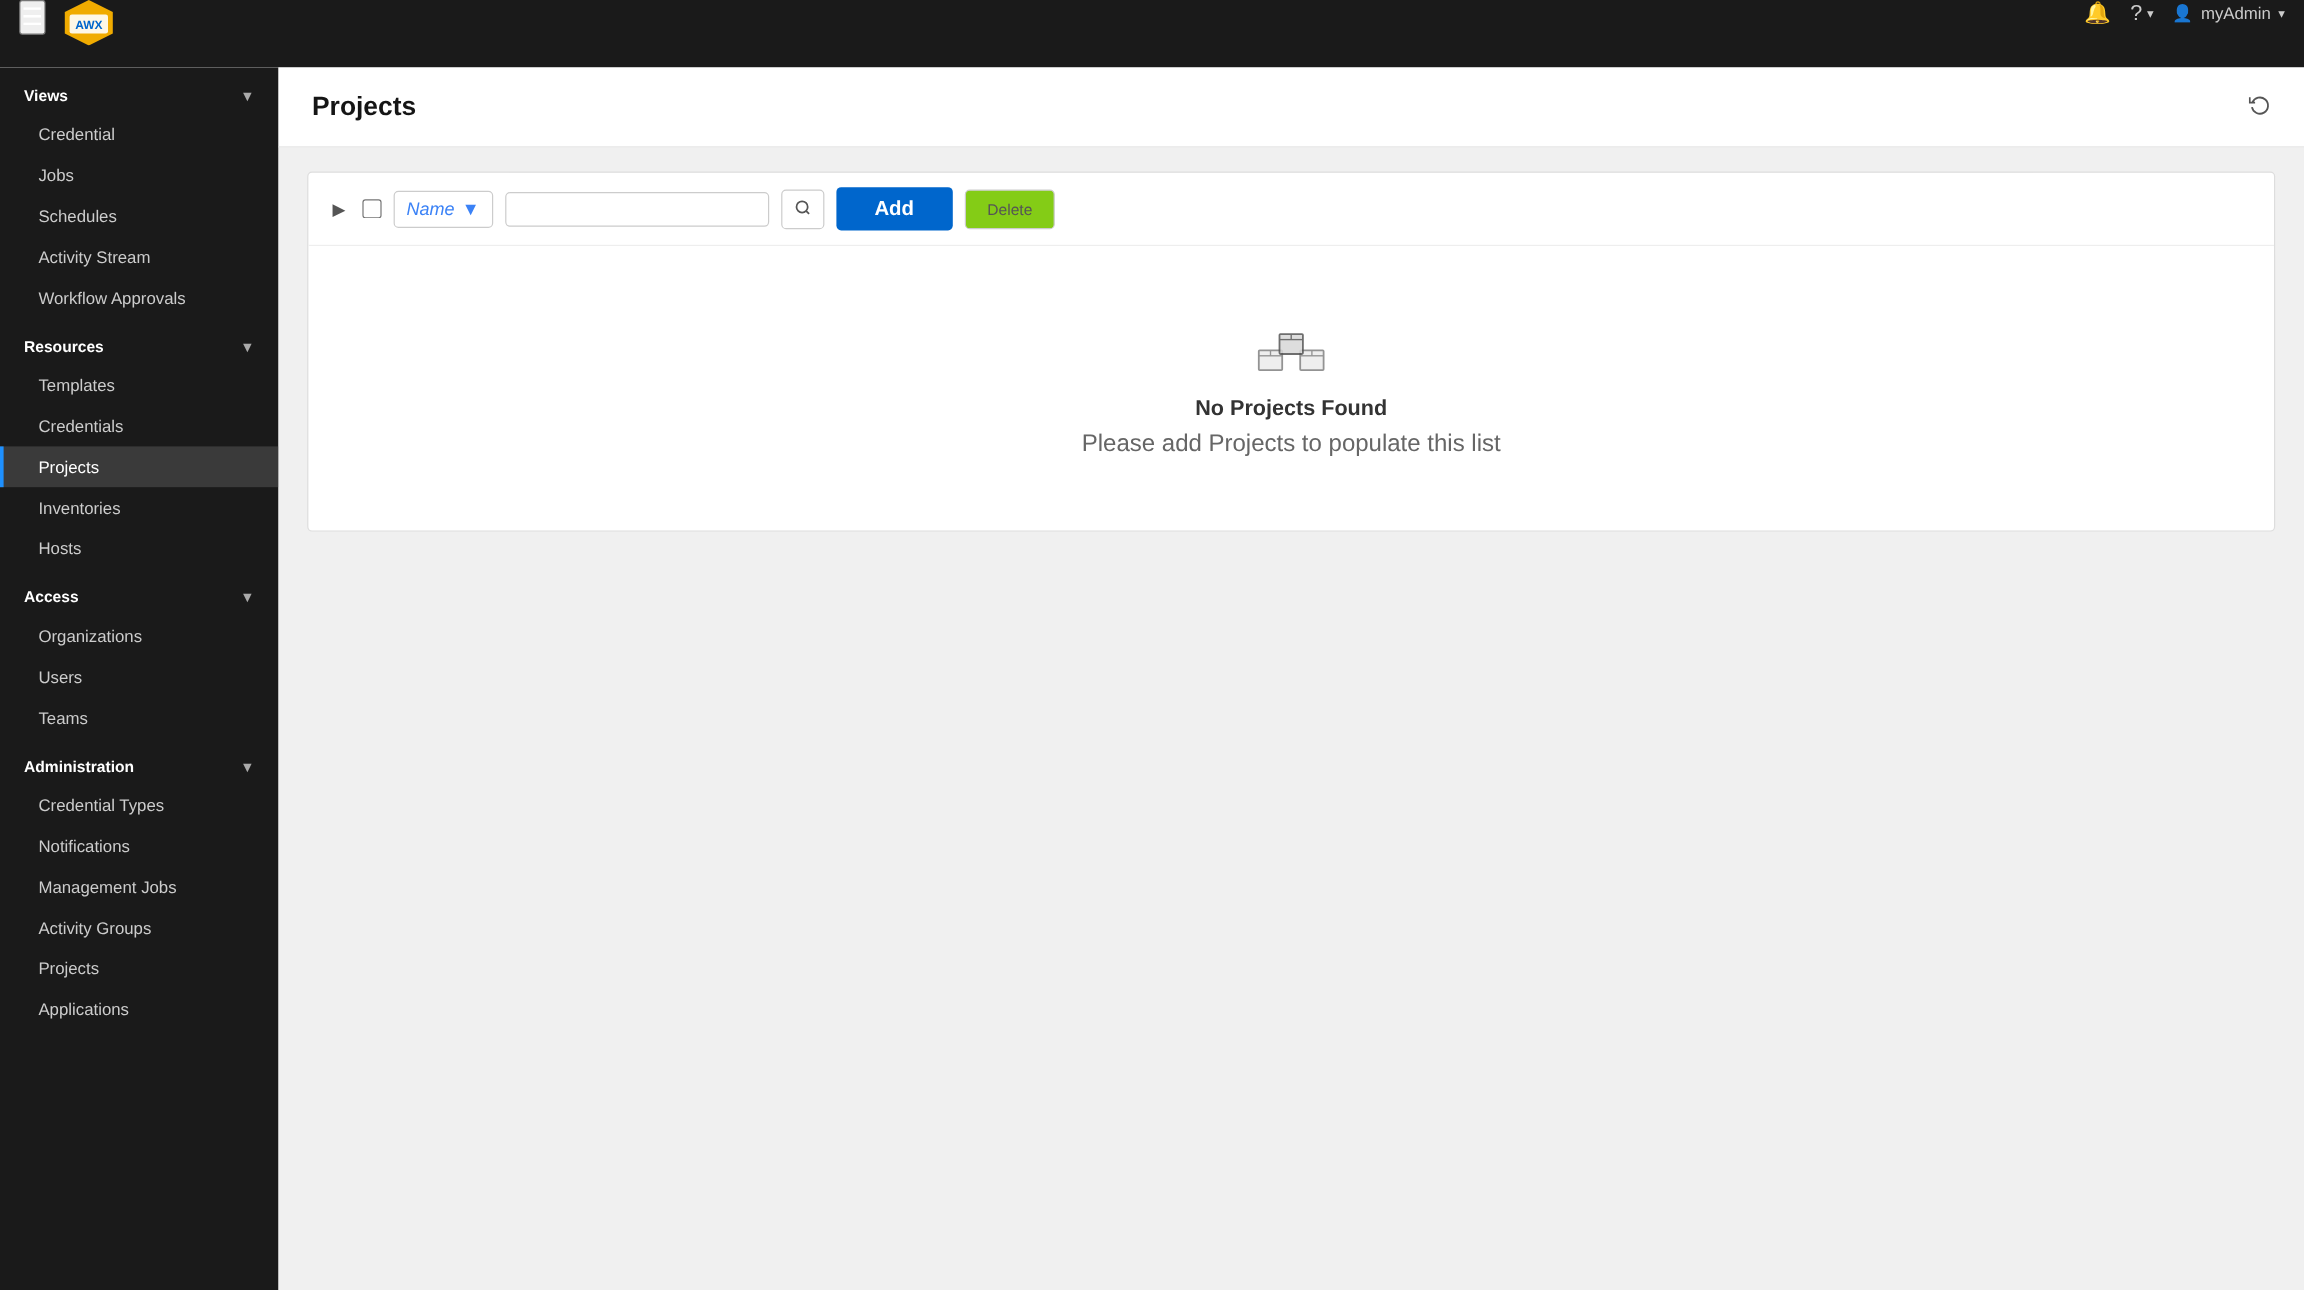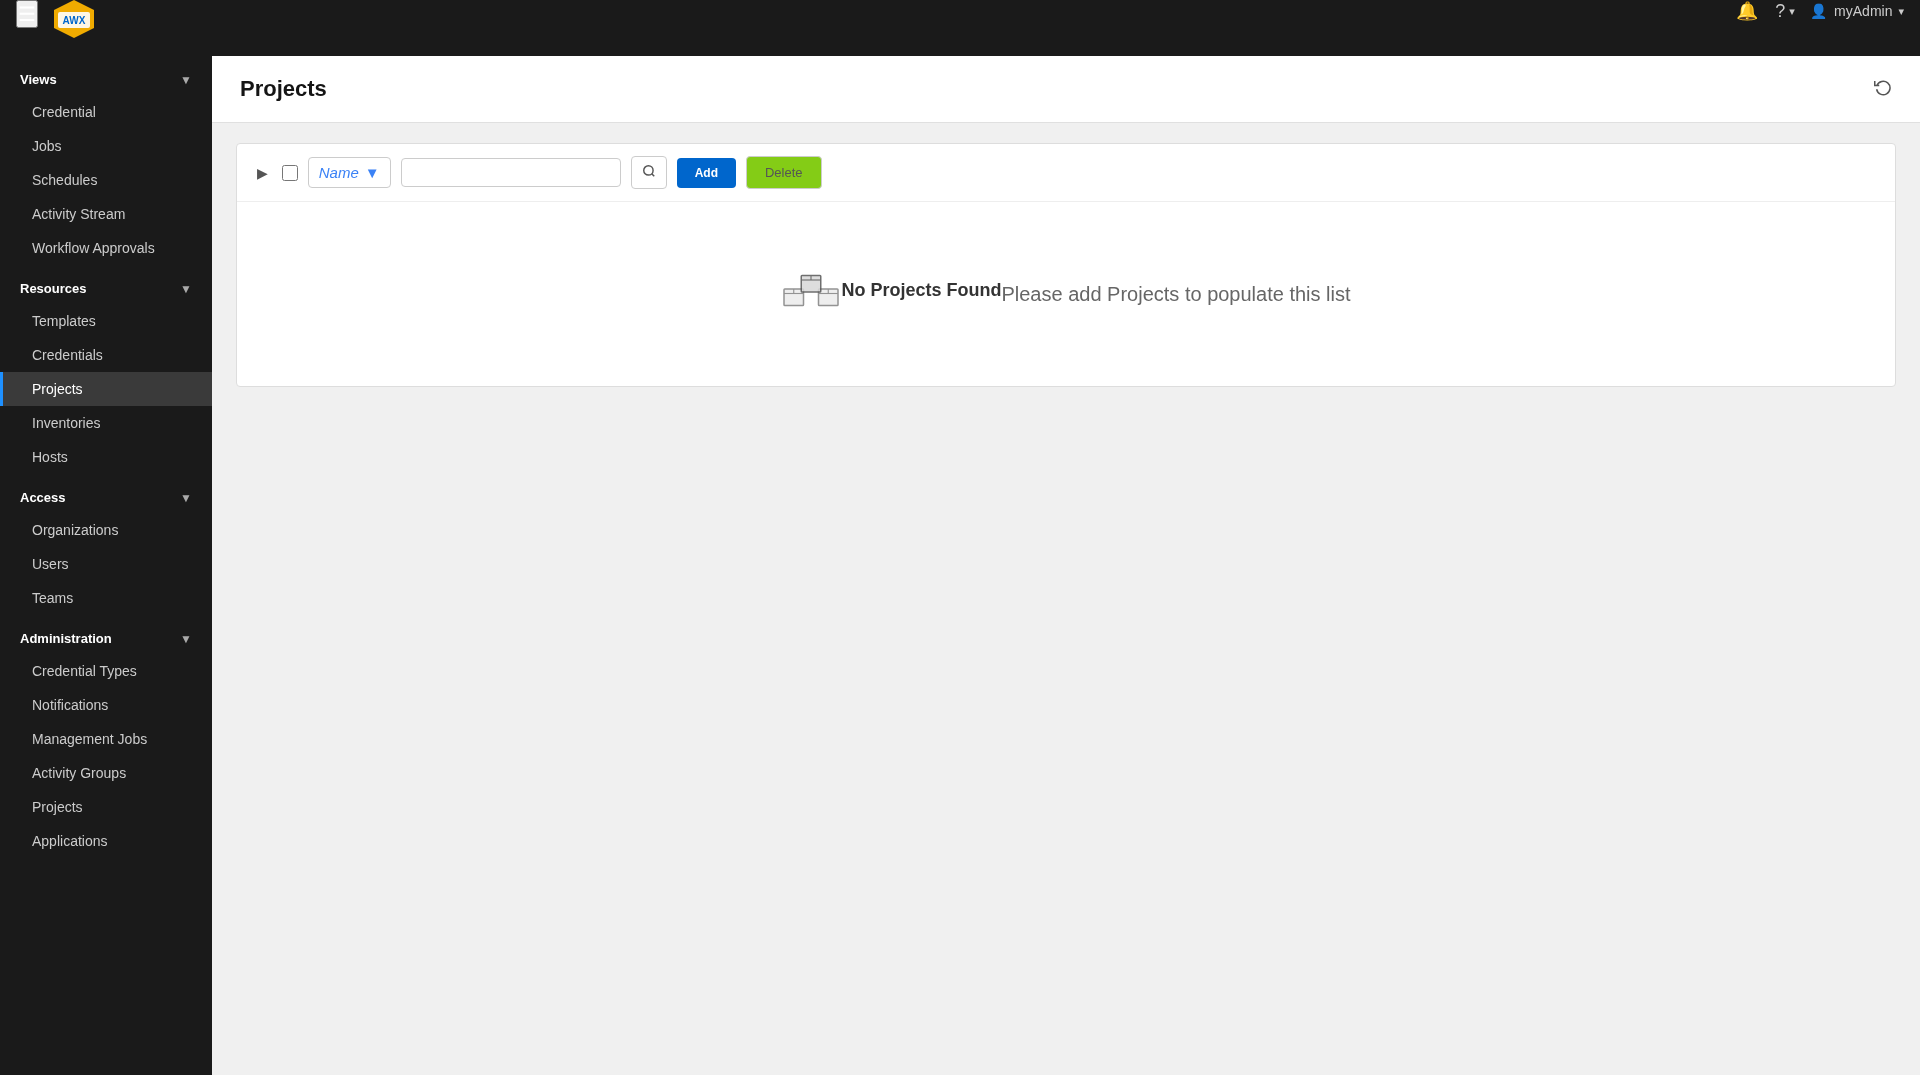--- a/index.html
+++ b/index.html
@@ -58,21 +58,21 @@
 
     
     .main-layout {
       display: flex;
       flex: 1;
       overflow: hidden;
     }
 
     
     .sidebar {
-      width: 212px;
+      width: 232px;
       background: #1a1a1a;
       color: #d0d0d0;
       overflow-y: auto;
       flex-shrink: 0;
       font-size: 14px;
     }
     .sidebar-section-header {
       display: flex;
       align-items: center;
       justify-content: space-between;
@@ -199,38 +199,39 @@
       padding: 7px 10px;
       cursor: pointer;
       color: #555;
       font-size: 13px;
     }
     .btn-add {
       background: #0066cc;
       color: #fff;
       border: none;
       border-radius: 4px;
-      padding: 8px 18px;
-      font-size: 12px;
+      padding: 8px 32px;
+      font-size: 17px;
       font-weight: 600;
       cursor: pointer;
     }
     .btn-delete {
       background: #84cc16;
       color: #555;
       border: 1px solid #ccc;
       border-radius: 4px;
       padding: 8px 18px;
       font-size: 13px;
       cursor: pointer;
     }
 
     
     .empty-state {
       display: flex;
+      flex-direction: column;
       align-items: center;
       justify-content: center;
       padding: 60px 20px;
     }
     .empty-title {
       font-size: 18px;
       font-weight: 600;
       color: #333;
       margin-bottom: 8px;
     }

